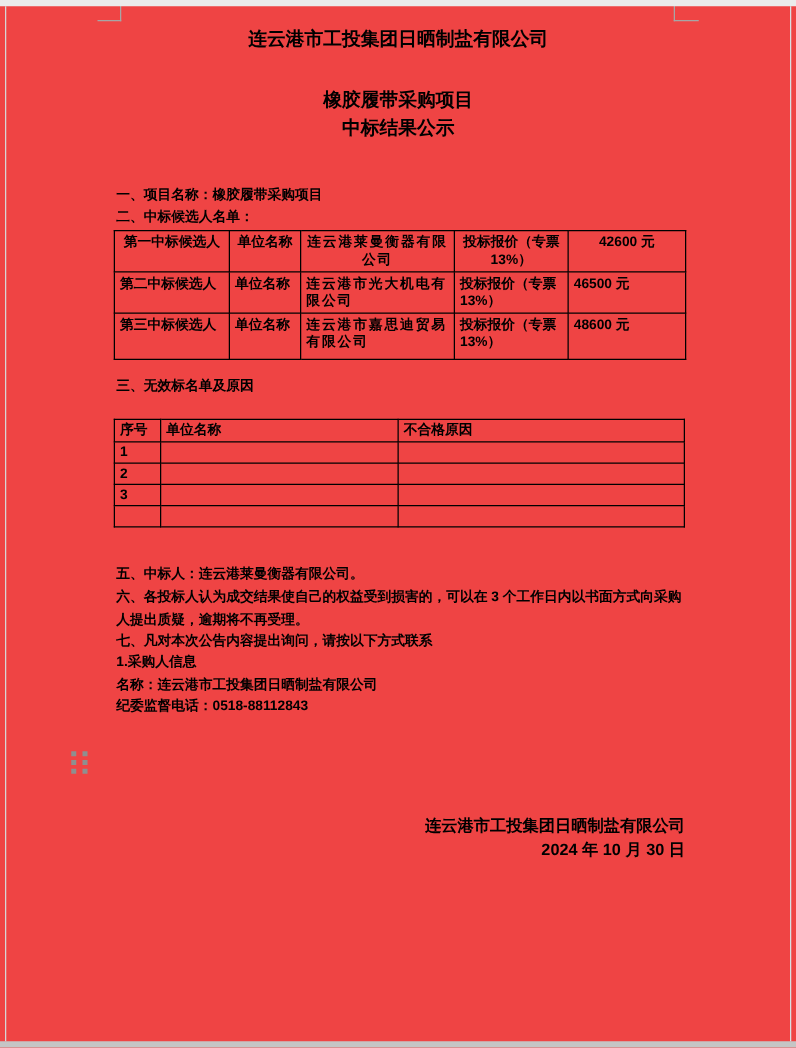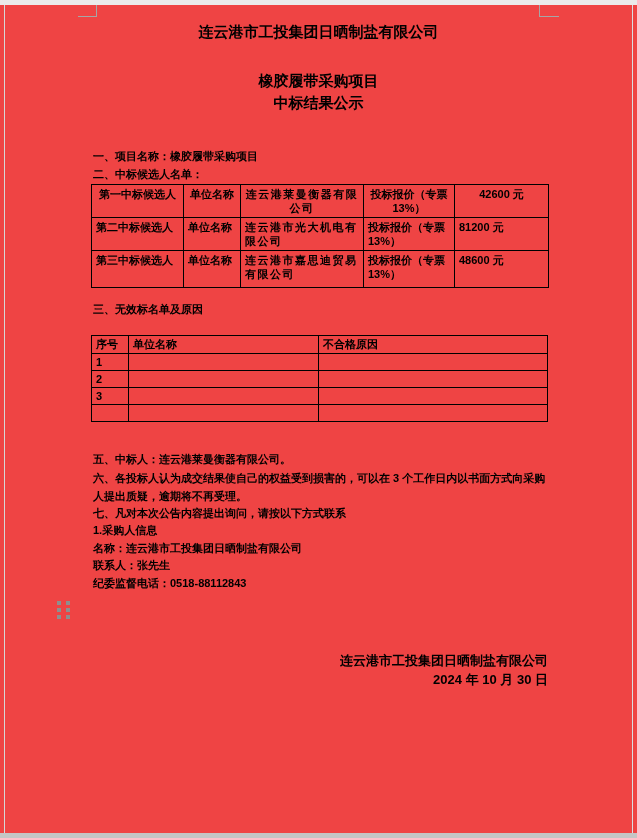--- a/index.html
+++ b/index.html
@@ -80,21 +80,21 @@
       <td>单位名称</td>
       <td class="company-cell">连云港莱曼衡器有限公司</td>
       <td>投标报价（专票13%）</td>
       <td>42600 元</td>
     </tr>
     <tr class="r2">
       <td>第二中标候选人</td>
       <td>单位名称</td>
       <td class="company-cell">连云港市光大机电有限公司</td>
       <td>投标报价（专票13%）</td>
-      <td>81200 元</td>
+      <td>46500 元</td>
     </tr>
     <tr class="r3">
       <td>第三中标候选人</td>
       <td>单位名称</td>
       <td class="company-cell">连云港市嘉思迪贸易有限公司</td>
       <td>投标报价（专票13%）</td>
       <td>48600 元</td>
     </tr>
   </tbody>
     </table>
@@ -136,21 +136,20 @@
   </tbody>
     </table>
 
   <div class="bline item5">五、中标人：连云港莱曼衡器有限公司。</div>
   <div class="para6">六、各投标人认为成交结果使自己的权益受到损害的，可以在 3 个工作日内以书面方式向采购人提出质疑，逾期将不再受理。</div>
   <div class="bline item7">七、凡对本次公告内容提出询问，请按以下方式联系</div>
 
   <div class="purchaser">
     <div>1.采购人信息</div>
     <div>名称：连云港市工投集团日晒制盐有限公司</div>
-    <div>联系人：张先生</div>
     <div>纪委监督电话：0518-88112843</div>
   </div>
 
   <div class="signature">
     <div>连云港市工投集团日晒制盐有限公司</div>
     <div>2024 年 10 月 30 日</div>
   </div>
 
   <div class="dots">
     <span></span>

